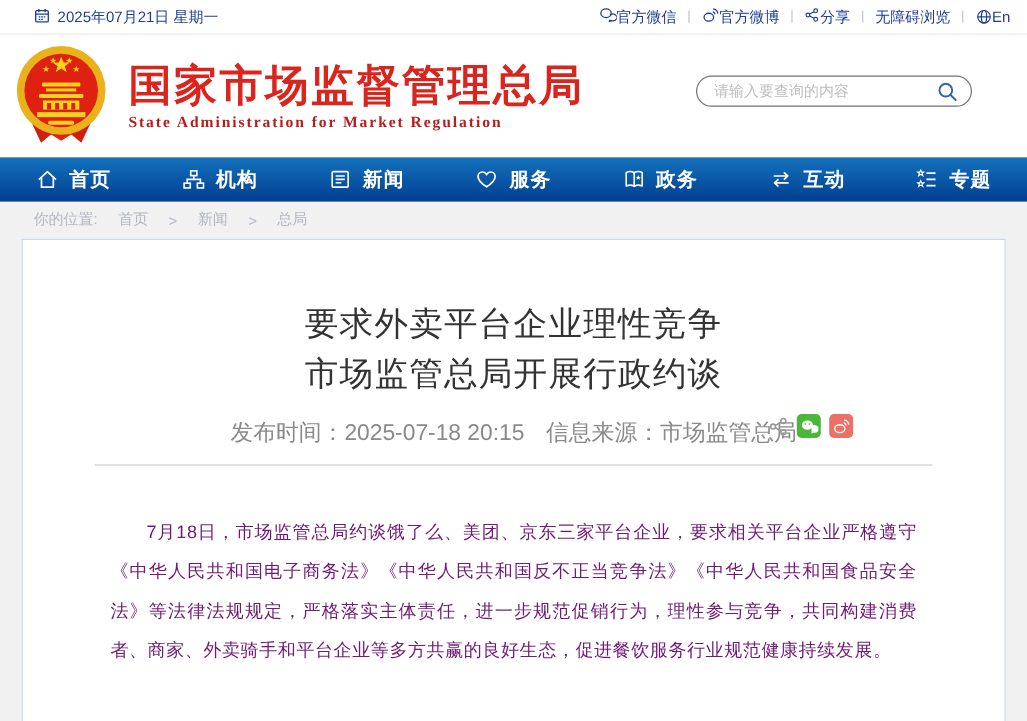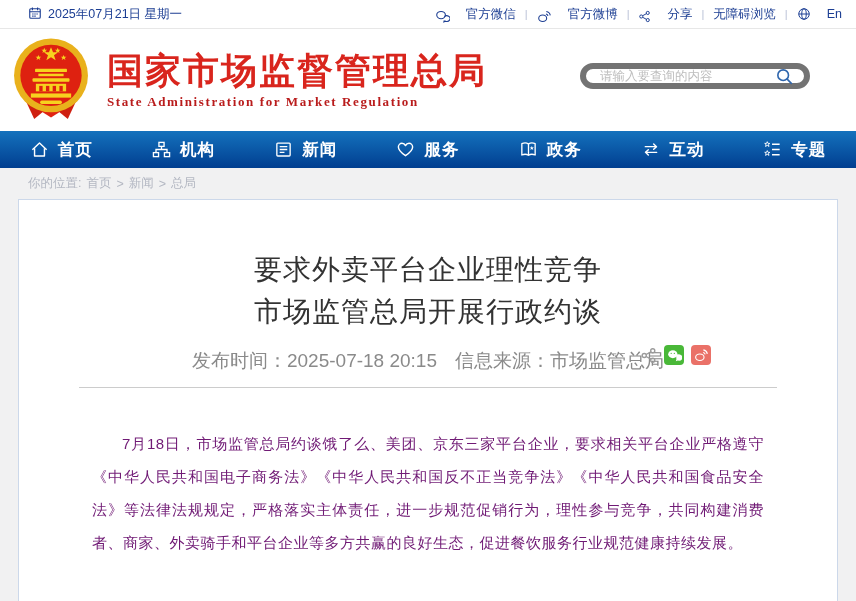--- a/index.html
+++ b/index.html
@@ -5,47 +5,47 @@
   * { box-sizing: border-box; margin: 0; padding: 0; }
   html, body { width: 856px; height: 601px; overflow: hidden; }
   body { background: #f1f1f2; font-family: "Liberation Sans", "DejaVu Sans", sans-serif; }
 
   
   .topbar { height: 29px; background: #fff; border-bottom: 1px solid #e7e7e7;
             display: flex; align-items: center; justify-content: space-between;
             padding: 0 14px 0 28px; font-size: 12.5px; color: #1c3e93; }
   .topbar-left { display: flex; align-items: flex-start; gap: 6px; }
   .topbar-right { display: flex; align-items: center; gap: 9px; }
-  .toplink { display: flex; align-items: flex-end; gap: 16px; color: #1c3e93; cursor: pointer; white-space: nowrap; }
+  .toplink { display: flex; align-items: flex-start; gap: 0; color: #1c3e93; cursor: pointer; white-space: nowrap; }
   .sep { color: #b9c1d6; font-size: 11px; }
   .tb-icon svg { display: block; }
 
   
   .header { height: 102px; background: #fff; display: flex; align-items: center;
             padding: 0 28px 0 9px; position: relative; }
   .emblem { width: 84px; height: 90px; flex: 0 0 auto; }
   .brand { margin-left: 14px; }
   .brand-cn { color: #d9251d; font-size: 36px; font-weight: bold; letter-spacing: 2px; line-height: 1.15; }
   .brand-en { color: #b91c1c; font-size: 13px; font-weight: bold; letter-spacing: 1.6px; margin-top: 3px; font-family: Liberation Serif, serif; }
   .search { position: absolute; right: 46px; top: 34px; width: 230px; height: 26px;
-            border: 6px solid #737373; border-radius: 14px; background: #fff;
+            border: 1px solid #737373; border-radius: 14px; background: #fff;
             display: flex; align-items: center; padding: 0 10px 0 14px; }
   .search input { border: none; outline: none; flex: 1; font-size: 12.5px; color: #333;
                   background: transparent; font-family: inherit; }
   .search input::placeholder { color: #bdbdbd; }
   .search-btn { cursor: pointer; display: flex; align-items: center; }
 
   
   .nav { height: 37px; background: linear-gradient(#1472bd, #013e90); display: flex; }
   .nav-item { flex: 1; display: flex; align-items: center; justify-content: center; gap: 9px;
               color: #fff; font-size: 16.5px; font-weight: bold; cursor: pointer; letter-spacing: 1px; }
   .nav-item svg { display: block; }
 
   
-  .breadcrumb { height: 31px; display: flex; align-items: center; gap: 5px;
+  .breadcrumb { height: 31px; display: flex; align-items: center; gap: 17px;
                 padding: 0 28px; font-size: 12.5px; color: #b3b7c2; }
   .crumb { color: #b3b7c2; cursor: pointer; }
 
   
   .card { margin: 0 18px; background: #fff; border: 1px solid #ccd8ea;
           height: 480px; padding-top: 49px; }
   .article-title { text-align: center; color: #333; font-size: 28px; font-weight: 500;
                    line-height: 42px; letter-spacing: 1px; }
   .meta-row { position: relative; margin-top: 15px; text-align: center;
               font-size: 19px; color: #8a8a8a; }

